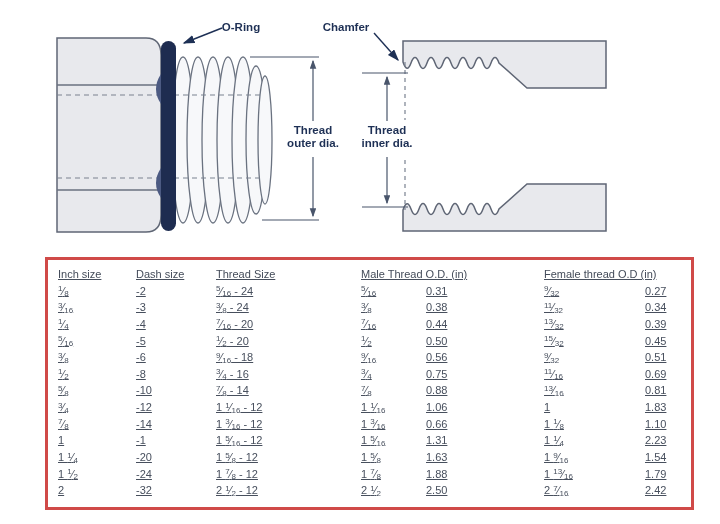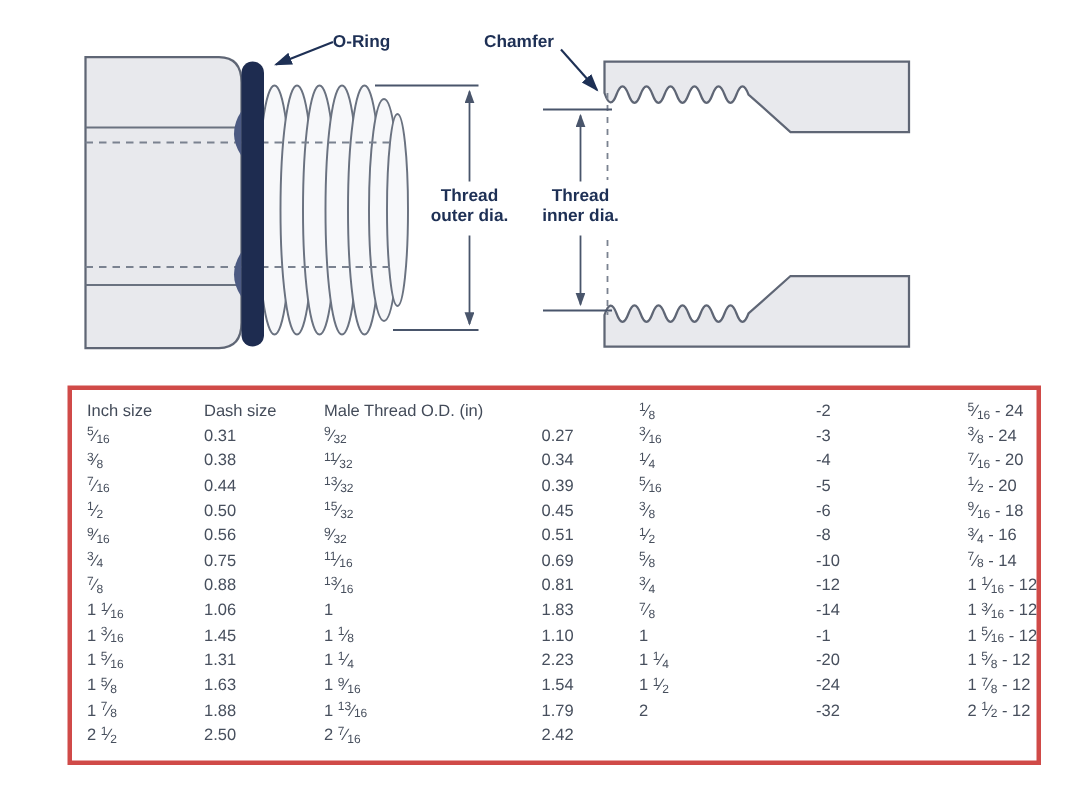--- a/index.html
+++ b/index.html
@@ -5,21 +5,21 @@
   html,body{margin:0;padding:0;background:#ffffff;}
   .page{position:relative;width:720px;height:524px;background:#ffffff;overflow:hidden;
         font-family:"Liberation Sans",sans-serif;}
   .diagram-svg{position:absolute;left:0;top:0;}
   .lbl{font-family:"Liberation Sans",sans-serif;font-size:11.5px;font-weight:bold;fill:#1e3055;}
   
   .red-box{position:absolute;left:45px;top:257px;width:649px;height:253px;
            border:3px solid #d04a48;box-sizing:border-box;background:#ffffff;}
   .table-grid{display:grid;grid-template-columns:78px 80px 145px 65px 118px 101px 1fr;
               grid-auto-rows:16.65px;padding:6px 0 0 10px;
-              font-size:11px;color:#474f5d;}
+              font-size:11px;color:#474f5d;text-decoration:underline;}
   .trow{display:contents;}
   .c{white-space:nowrap;line-height:16.65px;overflow:visible;}
   .h{color:#434b59;}
   .span2{grid-column:span 2;}
   .c sup{font-size:8px;vertical-align:baseline;position:relative;top:-3.5px;}
   .c sub{font-size:8px;vertical-align:baseline;position:relative;top:1.5px;}
 </style>
 </head>
 <body>
 
@@ -97,21 +97,23 @@
     </g>
     <text class="lbl" x="387" y="134" text-anchor="middle">Thread</text>
     <text class="lbl" x="387" y="147" text-anchor="middle">inner dia.</text>
   </svg>
 
   <div class="red-box">
     <div class="table-grid">
 
       <div class="c h">Inch size</div>
       <div class="c h">Dash size</div>
+      <div class="c h">Thread Size</div>
       <div class="c h span2">Male Thread O.D. (in)</div>
+      <div class="c h span2">Female thread O.D (in)</div>
 
       <div class="trow">
           <div class="c"><sup>1</sup>⁄<sub>8</sub></div>
           <div class="c">-2</div>
           <div class="c"><sup>5</sup>⁄<sub>16</sub> - 24</div>
           <div class="c"><sup>5</sup>⁄<sub>16</sub></div>
           <div class="c">0.31</div>
           <div class="c"><sup>9</sup>⁄<sub>32</sub></div>
           <div class="c">0.27</div>
         </div>
@@ -176,21 +178,21 @@
           <div class="c">1 <sup>1</sup>⁄<sub>16</sub></div>
           <div class="c">1.06</div>
           <div class="c">1</div>
           <div class="c">1.83</div>
         </div>
         <div class="trow">
           <div class="c"><sup>7</sup>⁄<sub>8</sub></div>
           <div class="c">-14</div>
           <div class="c">1 <sup>3</sup>⁄<sub>16</sub> - 12</div>
           <div class="c">1 <sup>3</sup>⁄<sub>16</sub></div>
-          <div class="c">1.45</div>
+          <div class="c">0.66</div>
           <div class="c">1 <sup>1</sup>⁄<sub>8</sub></div>
           <div class="c">1.10</div>
         </div>
         <div class="trow">
           <div class="c">1</div>
           <div class="c">-1</div>
           <div class="c">1 <sup>5</sup>⁄<sub>16</sub> - 12</div>
           <div class="c">1 <sup>5</sup>⁄<sub>16</sub></div>
           <div class="c">1.31</div>
           <div class="c">1 <sup>1</sup>⁄<sub>4</sub></div>

